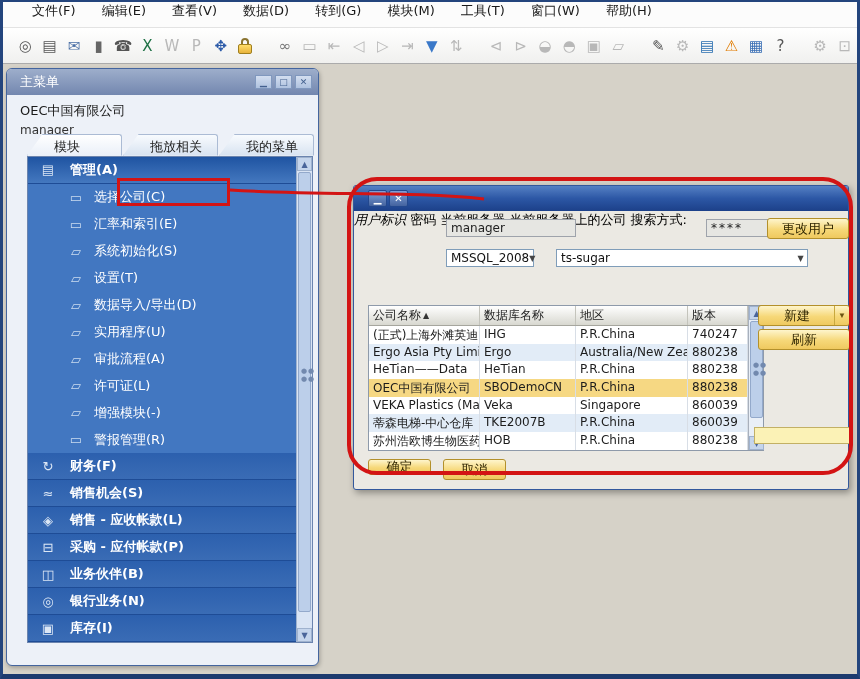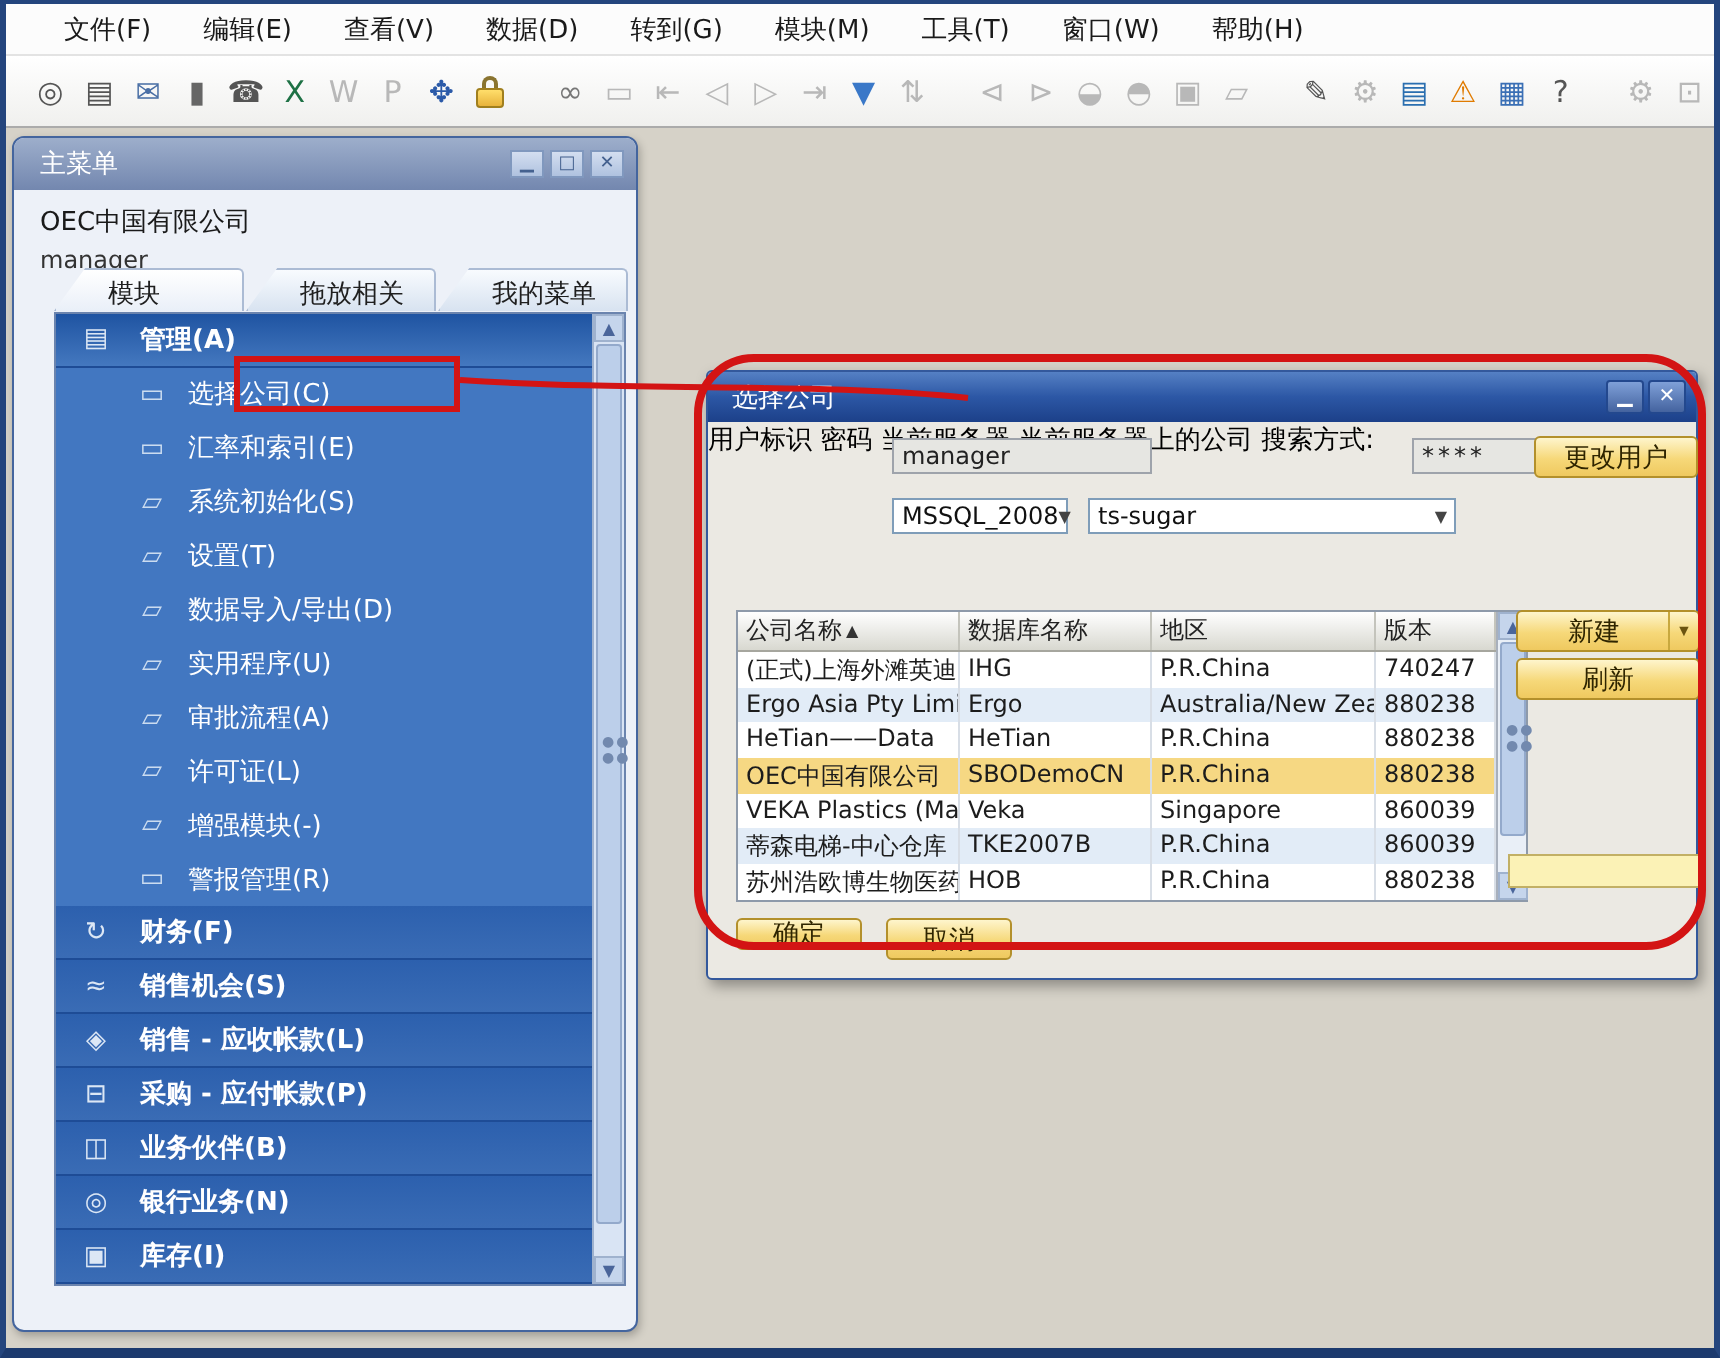--- a/index.html
+++ b/index.html
@@ -4,21 +4,21 @@
 <style>
   * { margin:0; padding:0; box-sizing:border-box; }
   html,body { width:860px; height:679px; }
   body { font-family:"DejaVu Sans","Liberation Sans",sans-serif; font-size:13px; overflow:hidden; }
   .frame { position:relative; width:860px; height:679px; background:#D6D2C8;
            border-left:3px solid #24457D; border-right:3px solid #24457D;
            border-top:2px solid #24457D; border-bottom:5px solid #1C3A6E; }
 
   
   .menubar { position:absolute; left:0; top:0; width:854px; height:26px; background:#FCFCFC;
-             border-bottom:1px solid #E3E3E3; display:flex; align-items:center; padding-left:16px; }
+             border-bottom:1px solid #E3E3E3; display:flex; padding-left:16px; }
   .menu-item { padding:0 13px; color:#1A1A1A; font-size:13px; cursor:default; }
 
   
   .toolbar { position:absolute; left:0; top:26px; width:854px; height:36px;
              background:linear-gradient(#FFFFFF,#F0F0EE); border-bottom:1px solid #ABABAB;
              display:flex; align-items:center; padding-left:10px; }
   .tool-icon { width:22px; height:22px; margin:0 2.5px; display:flex; align-items:center; justify-content:center;
                font-size:15px; color:#555; }
   .tool-icon.gap { margin-left:18px; }
   .tool-icon.disabled { color:#B8B8B8; }
@@ -261,37 +261,36 @@
         <span class="scr-arrow" style="top:0;">▲</span>
         <div class="scr-thumb" style="top:15px; height:440px;"></div>
         <span class="grip" style="top:210px;">●●<br>●●</span>
         <span class="scr-arrow" style="bottom:0;">▼</span>
       </div>
     </div>
   </div>
 
   <div class="dialog">
     <div class="dlg-title">
-      <span class="dlg-title-text">选择公司</span>
       <span class="dlg-btn">▁</span>
       <span class="dlg-btn">✕</span>
     </div>
 
-    <label style="left:14px; top:36px;">用户标识</label>
+    <label style="left:14px; top:36px;font-style:italic;">用户标识</label>
     <div class="field" style="left:92px; top:33px; width:130px;">manager</div>
     <label style="left:203px; top:36px; left:288px;">密码</label>
     <div class="field" style="left:352px; top:33px; width:105px; letter-spacing:2px;">****</div>
     <button class="btn-y" style="left:413px; top:32px; width:82px; height:21px; position:absolute;">更改用户</button>
 
     <label style="left:14px; top:66px;">当前服务器</label>
     <div class="select" style="left:92px; top:63px; width:88px;">
       <span>MSSQL_2008</span>
       <span class="sel-arrow">▼</span>
     </div>
-    <div class="select" style="left:190px; top:63px; width:184px;">
+    <div class="select" style="left:202px; top:63px; width:252px;">
       <span>ts-sugar</span>
       <span class="sel-arrow">▼</span>
     </div>
 
     <label style="left:14px; top:99px;">当前服务器上的公司</label>
 
     <div class="ctable">
       <div class="cols">
         <div class="thead">
             <div class="th c0">

